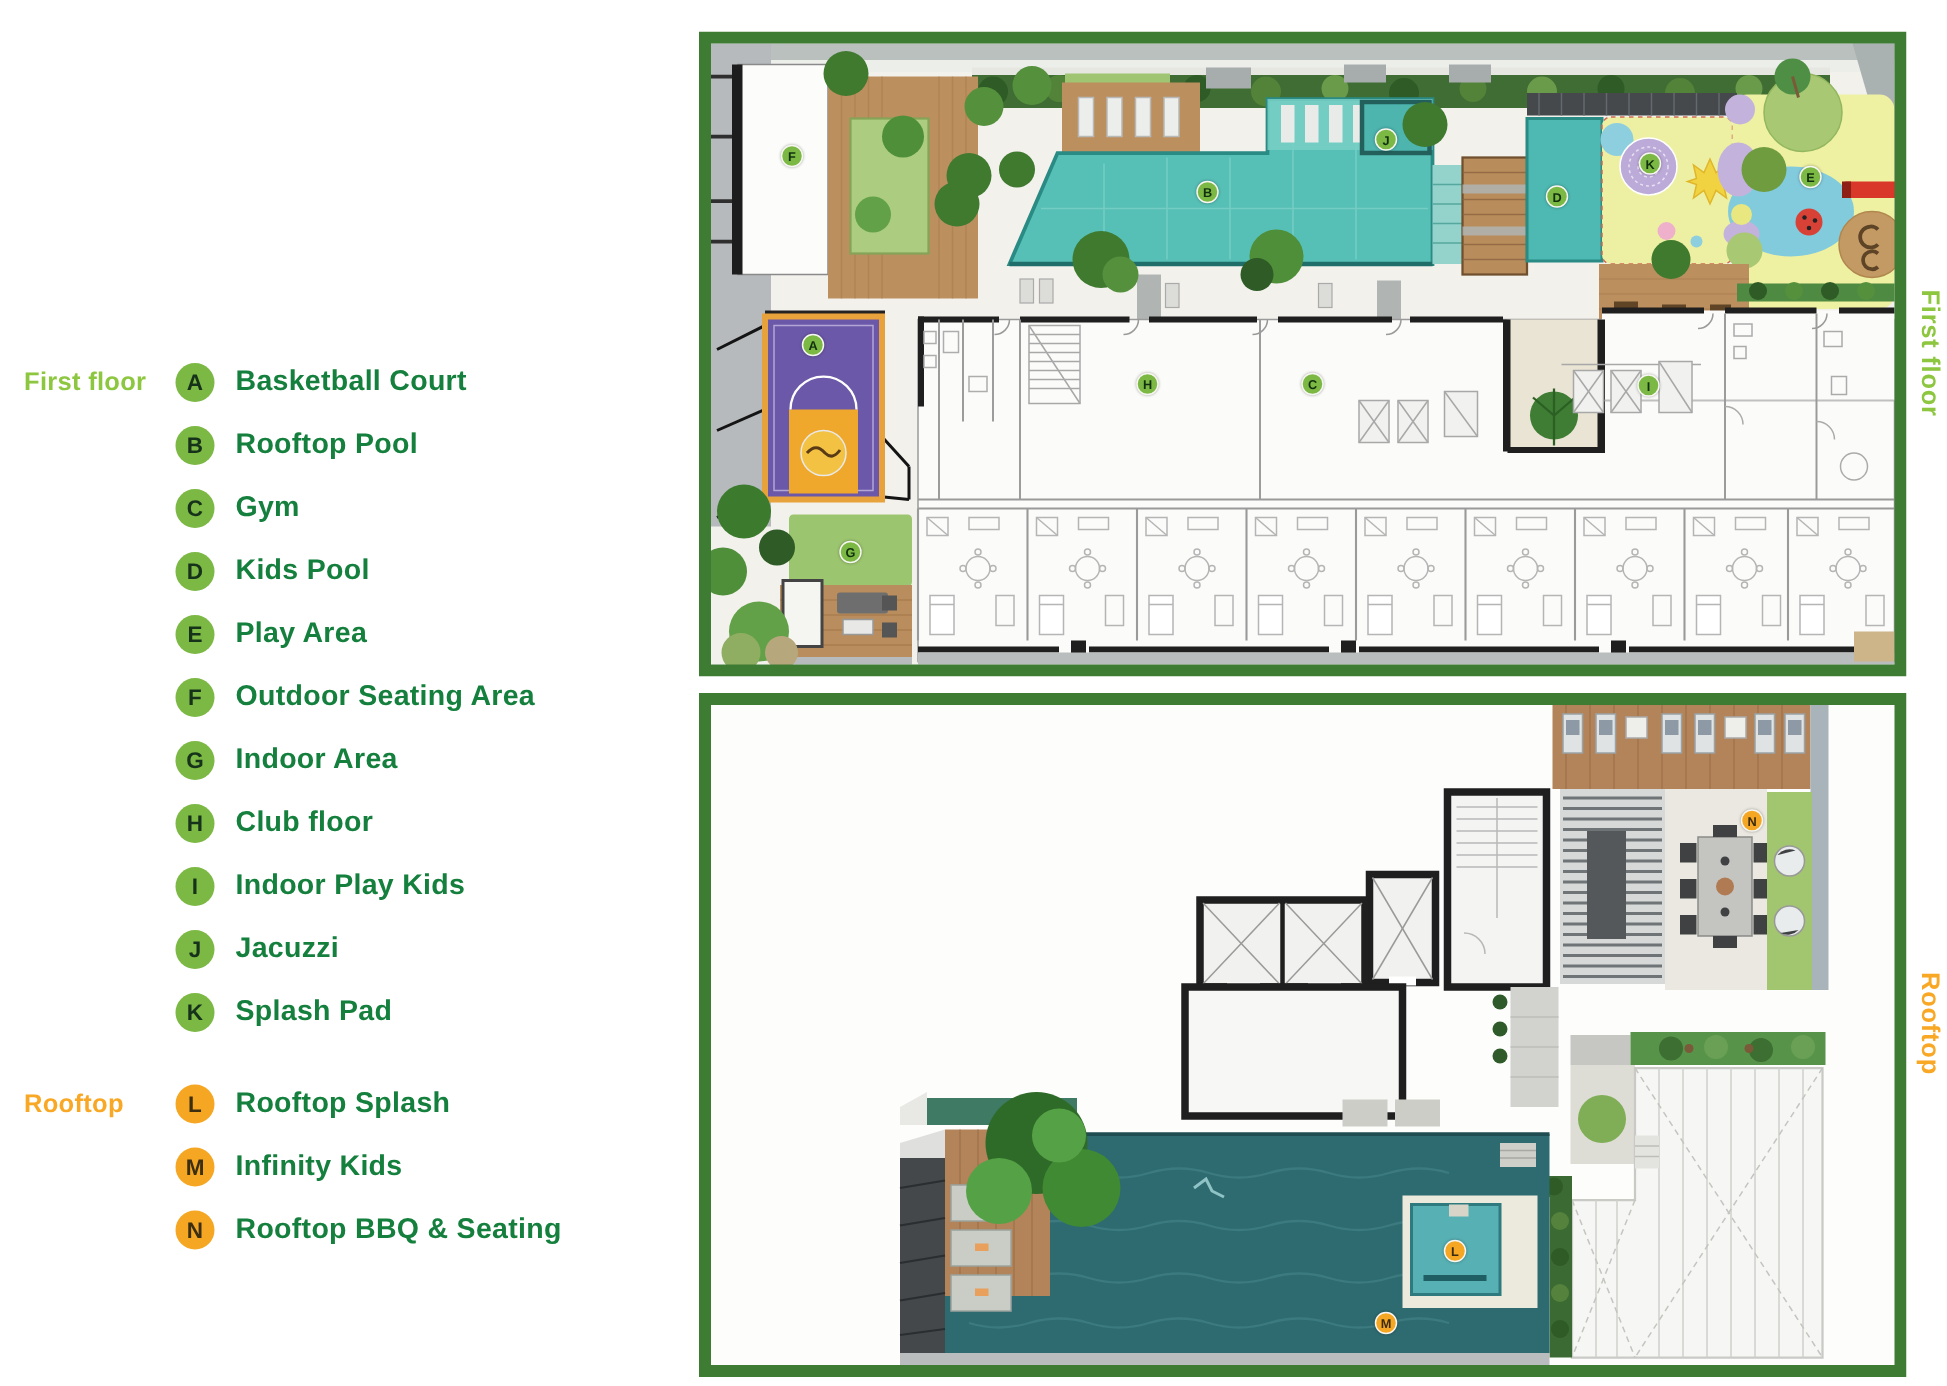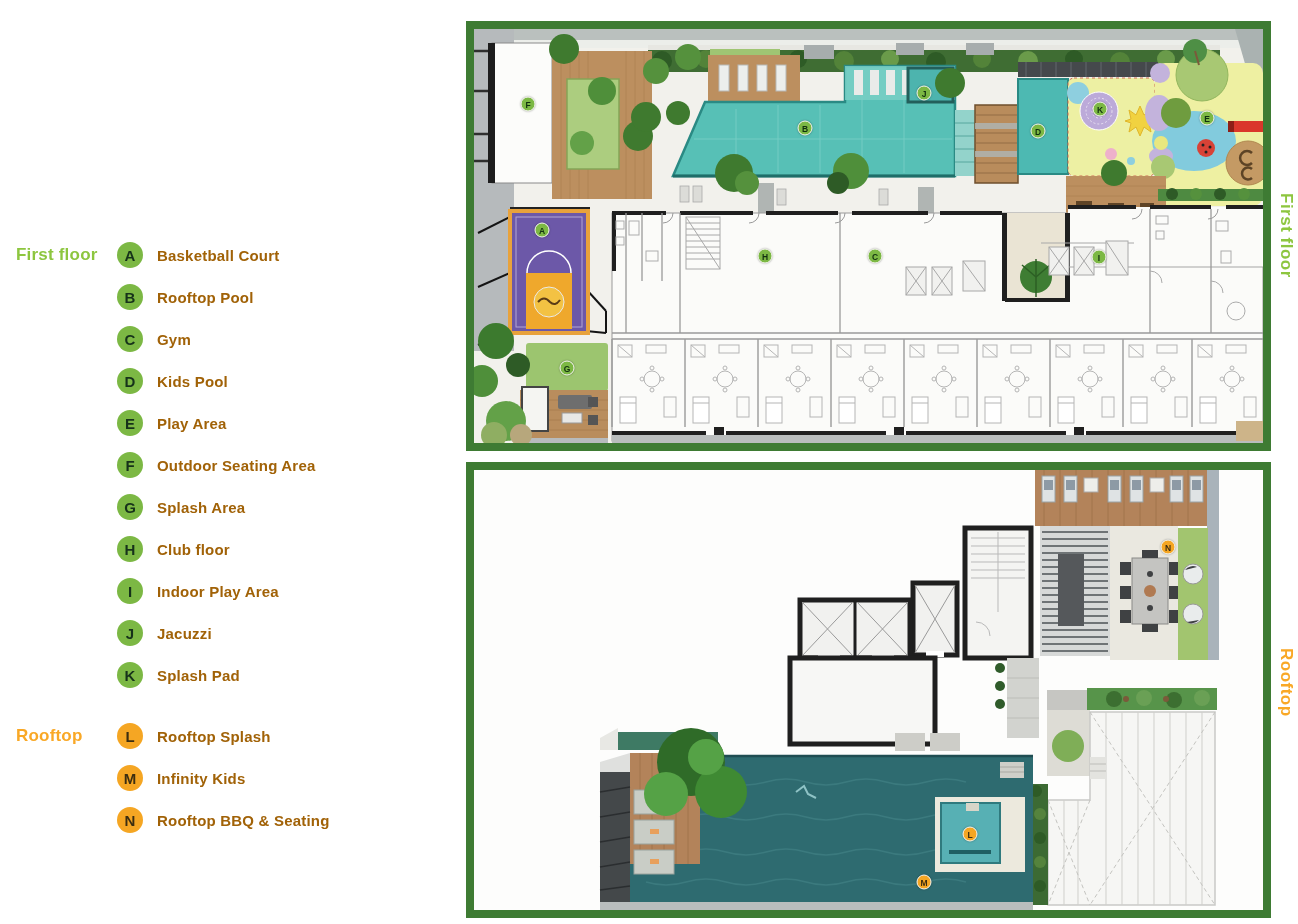--- a/index.html
+++ b/index.html
@@ -10,21 +10,21 @@
   
   .legend{position:absolute;left:0;top:234px;width:460px;}
   .legend-row{height:42px;display:flex;align-items:center;position:relative;}
   .legend-row.group-gap{margin-top:19px;}
   .legend-title{position:absolute;left:16px;font-size:17px;font-weight:bold;letter-spacing:.2px;}
   .legend-circle{position:absolute;left:117px;width:26px;height:26px;border-radius:50%;
        display:flex;align-items:center;justify-content:center;
        font-size:15px;font-weight:bold;}
   .legend-circle.green{background:#7cb844;color:#16321a;}
   .legend-circle.orange{background:#f5a623;color:#3c2e10;}
-  .legend-label{position:absolute;left:157px;font-size:15px;font-weight:bold;color:#a16207;letter-spacing:.2px;}
+  .legend-label{position:absolute;left:157px;font-size:19px;font-weight:bold;color:#15803d;letter-spacing:.2px;}
 
   
   .panel{position:absolute;left:466px;}
   .panel svg{display:block;}
   .panel-top{top:21px;width:805px;height:430px;}
   .panel-bottom{top:462px;width:805px;height:456px;}
   .marker-layer{position:absolute;inset:0;pointer-events:none;}
   .plan-marker{position:absolute;width:13px;height:13px;border-radius:50%;
        border:1.5px solid #f7f7f2;display:flex;align-items:center;justify-content:center;
        font-size:8.5px;font-weight:bold;transform:translate(-50%,-50%);
@@ -63,29 +63,29 @@
       <div class="legend-row">
         <span class="legend-circle green">E</span>
         <span class="legend-label">Play Area</span>
       </div>
       <div class="legend-row">
         <span class="legend-circle green">F</span>
         <span class="legend-label">Outdoor Seating Area</span>
       </div>
       <div class="legend-row">
         <span class="legend-circle green">G</span>
-        <span class="legend-label">Splash Area</span>
+        <span class="legend-label">Indoor Area</span>
       </div>
       <div class="legend-row">
         <span class="legend-circle green">H</span>
         <span class="legend-label">Club floor</span>
       </div>
       <div class="legend-row">
         <span class="legend-circle green">I</span>
-        <span class="legend-label">Indoor Play Area</span>
+        <span class="legend-label">Indoor Play Kids</span>
       </div>
       <div class="legend-row">
         <span class="legend-circle green">J</span>
         <span class="legend-label">Jacuzzi</span>
       </div>
       <div class="legend-row">
         <span class="legend-circle green">K</span>
         <span class="legend-label">Splash Pad</span>
       </div>
       <div class="legend-row group-gap">

